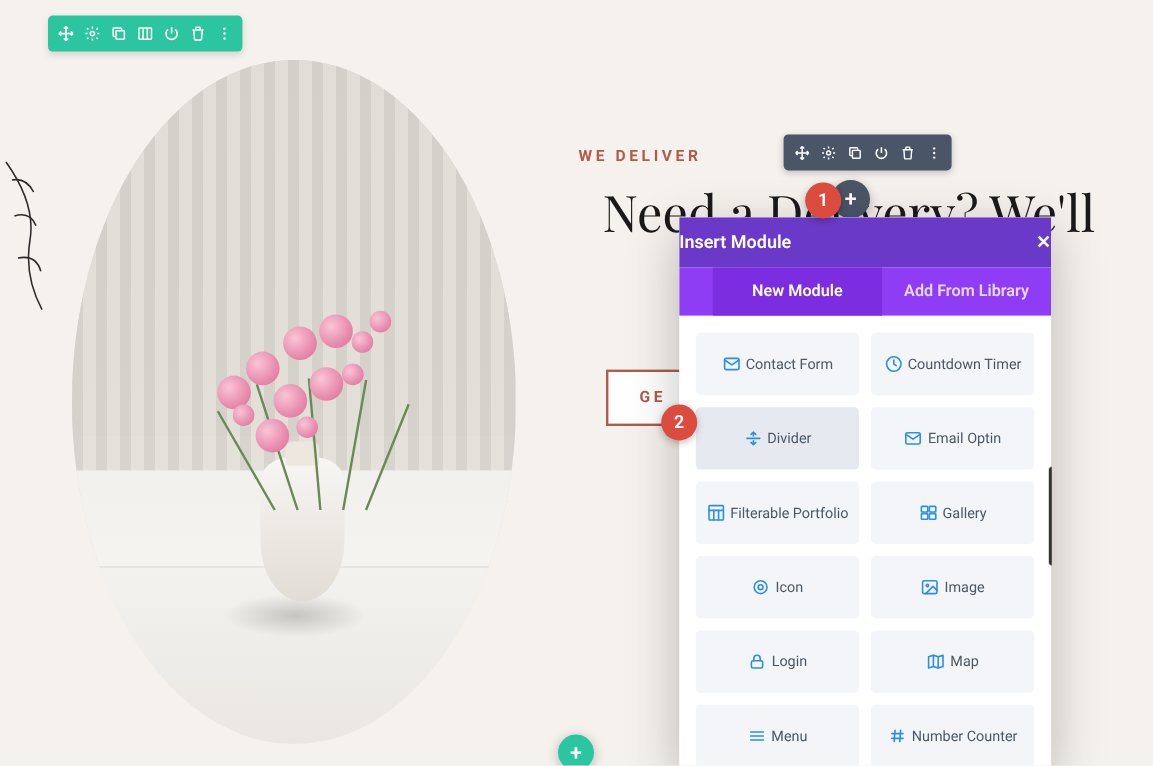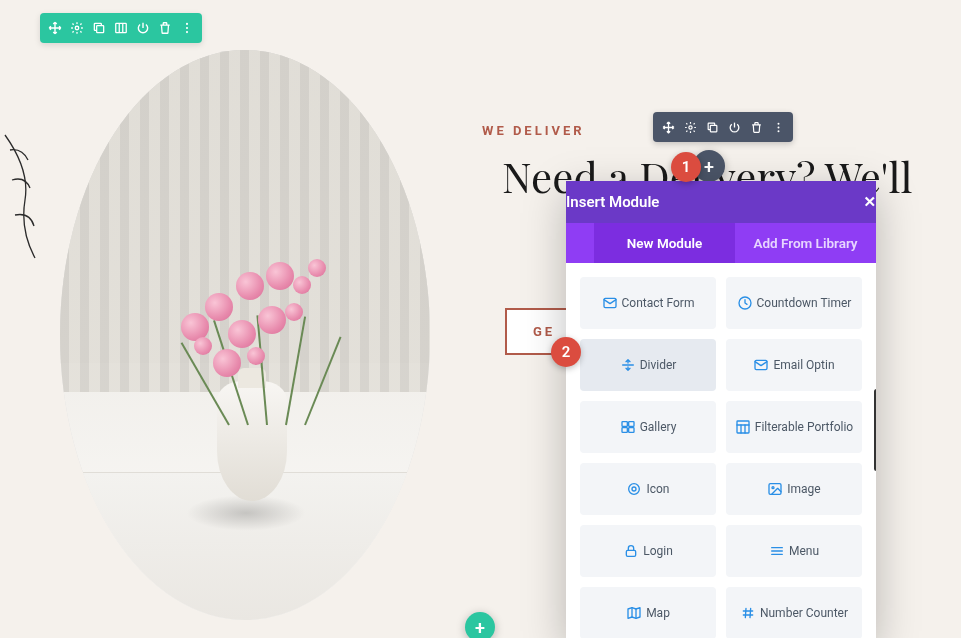--- a/index.html
+++ b/index.html
@@ -406,42 +406,42 @@
           <svg width="16" height="16" viewBox="0 0 24 24" fill="none" stroke="#2a8fe6" stroke-width="2" stroke-linecap="round" stroke-linejoin="round">
             <rect x="3" y="5" width="18" height="14" rx="2"></rect>
             <path d="M3 7l9 6 9-6"></path>
           </svg>
         </span>
         <span>Email Optin</span>
       </div>
       <div class="module">
         <span class="mi">
           <svg width="16" height="16" viewBox="0 0 24 24" fill="none" stroke="#2a8fe6" stroke-width="2" stroke-linecap="round" stroke-linejoin="round">
+            <rect x="3" y="3" width="18" height="18" rx="1"></rect>
+            <line x1="3" y1="9" x2="21" y2="9"></line>
+            <line x1="9" y1="9" x2="9" y2="21"></line>
+            <line x1="15" y1="9" x2="15" y2="21"></line>
+          </svg>
+        </span>
+        <span>Filterable Portfolio</span>
+      </div>
+      <div class="module">
+        <span class="mi">
+          <svg width="16" height="16" viewBox="0 0 24 24" fill="none" stroke="#2a8fe6" stroke-width="2" stroke-linecap="round" stroke-linejoin="round">
             <rect x="3" y="4" width="8" height="7" rx="1"></rect>
             <rect x="13" y="4" width="8" height="7" rx="1"></rect>
             <rect x="3" y="13" width="8" height="7" rx="1"></rect>
             <rect x="13" y="13" width="8" height="7" rx="1"></rect>
           </svg>
         </span>
         <span>Gallery</span>
       </div>
       <div class="module">
         <span class="mi">
           <svg width="16" height="16" viewBox="0 0 24 24" fill="none" stroke="#2a8fe6" stroke-width="2" stroke-linecap="round" stroke-linejoin="round">
-            <rect x="3" y="3" width="18" height="18" rx="1"></rect>
-            <line x1="3" y1="9" x2="21" y2="9"></line>
-            <line x1="9" y1="9" x2="9" y2="21"></line>
-            <line x1="15" y1="9" x2="15" y2="21"></line>
-          </svg>
-        </span>
-        <span>Filterable Portfolio</span>
-      </div>
-      <div class="module">
-        <span class="mi">
-          <svg width="16" height="16" viewBox="0 0 24 24" fill="none" stroke="#2a8fe6" stroke-width="2" stroke-linecap="round" stroke-linejoin="round">
             <circle cx="12" cy="12" r="8"></circle>
             <circle cx="12" cy="12" r="3"></circle>
           </svg>
         </span>
         <span>Icon</span>
       </div>
       <div class="module">
         <span class="mi">
           <svg width="16" height="16" viewBox="0 0 24 24" fill="none" stroke="#2a8fe6" stroke-width="2" stroke-linecap="round" stroke-linejoin="round">
             <rect x="3" y="4" width="18" height="16" rx="2"></rect>
@@ -456,36 +456,36 @@
           <svg width="16" height="16" viewBox="0 0 24 24" fill="none" stroke="#2a8fe6" stroke-width="2" stroke-linecap="round" stroke-linejoin="round">
             <rect x="5" y="11" width="14" height="9" rx="2"></rect>
             <path d="M8 11V8a4 4 0 0 1 8 0v3"></path>
           </svg>
         </span>
         <span>Login</span>
       </div>
       <div class="module">
         <span class="mi">
           <svg width="16" height="16" viewBox="0 0 24 24" fill="none" stroke="#2a8fe6" stroke-width="2" stroke-linecap="round" stroke-linejoin="round">
+            <path d="M3 6l6-2 6 2 6-2v14l-6 2-6-2-6 2z"></path>
+            <line x1="9" y1="4" x2="9" y2="18"></line>
+            <line x1="15" y1="6" x2="15" y2="20"></line>
+          </svg>
+        </span>
+        <span>Map</span>
+      </div>
+      <div class="module">
+        <span class="mi">
+          <svg width="16" height="16" viewBox="0 0 24 24" fill="none" stroke="#2a8fe6" stroke-width="2" stroke-linecap="round" stroke-linejoin="round">
             <line x1="4" y1="7" x2="20" y2="7"></line>
             <line x1="4" y1="12" x2="20" y2="12"></line>
             <line x1="4" y1="17" x2="20" y2="17"></line>
           </svg>
         </span>
         <span>Menu</span>
-      </div>
-      <div class="module">
-        <span class="mi">
-          <svg width="16" height="16" viewBox="0 0 24 24" fill="none" stroke="#2a8fe6" stroke-width="2" stroke-linecap="round" stroke-linejoin="round">
-            <path d="M3 6l6-2 6 2 6-2v14l-6 2-6-2-6 2z"></path>
-            <line x1="9" y1="4" x2="9" y2="18"></line>
-            <line x1="15" y1="6" x2="15" y2="20"></line>
-          </svg>
-        </span>
-        <span>Map</span>
       </div>
       <div class="module">
         <span class="mi">
           <svg width="16" height="16" viewBox="0 0 24 24" fill="none" stroke="#2a8fe6" stroke-width="2" stroke-linecap="round" stroke-linejoin="round">
             <line x1="5" y1="9" x2="19" y2="9"></line>
             <line x1="5" y1="15" x2="19" y2="15"></line>
             <line x1="9" y1="5" x2="8" y2="19"></line>
             <line x1="16" y1="5" x2="15" y2="19"></line>
           </svg>
         </span>

